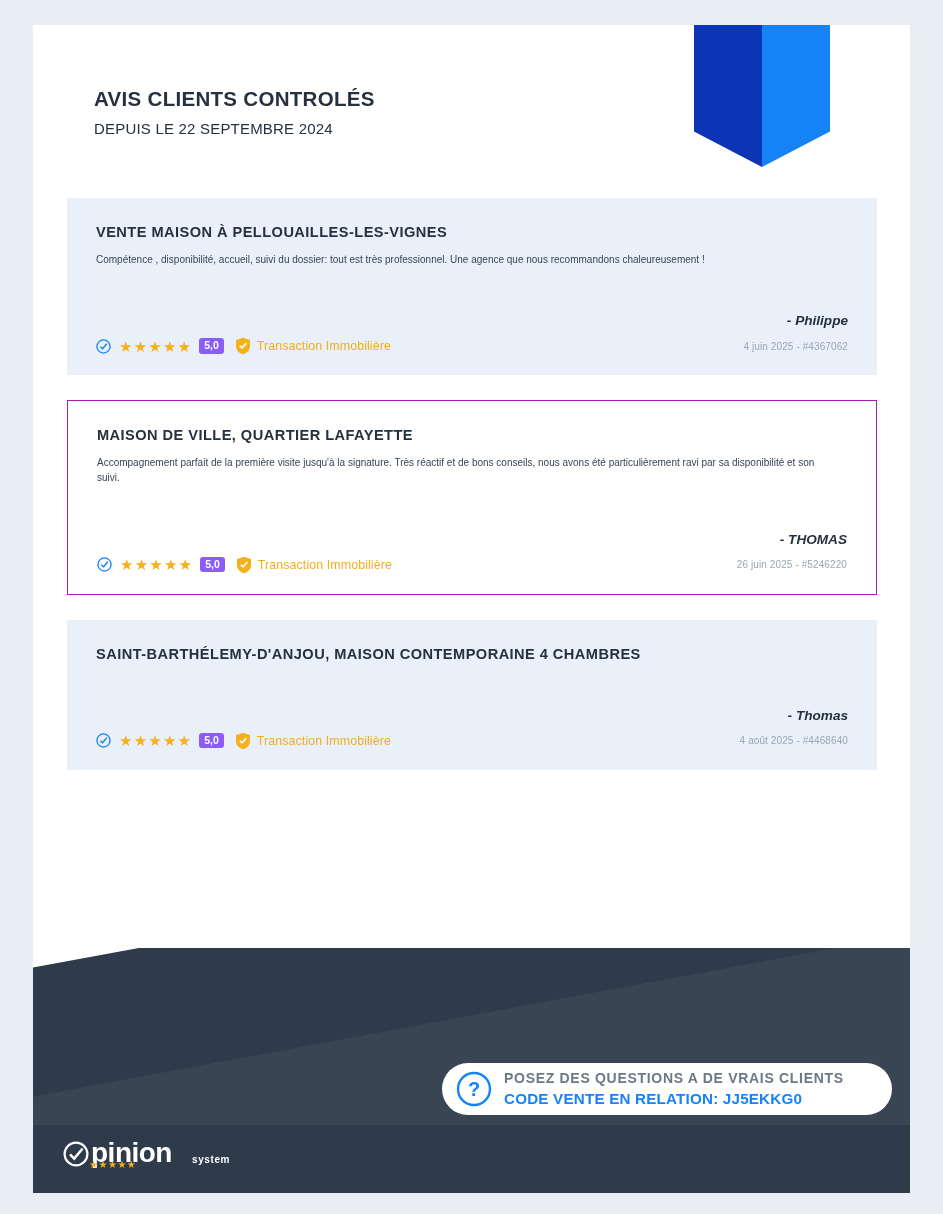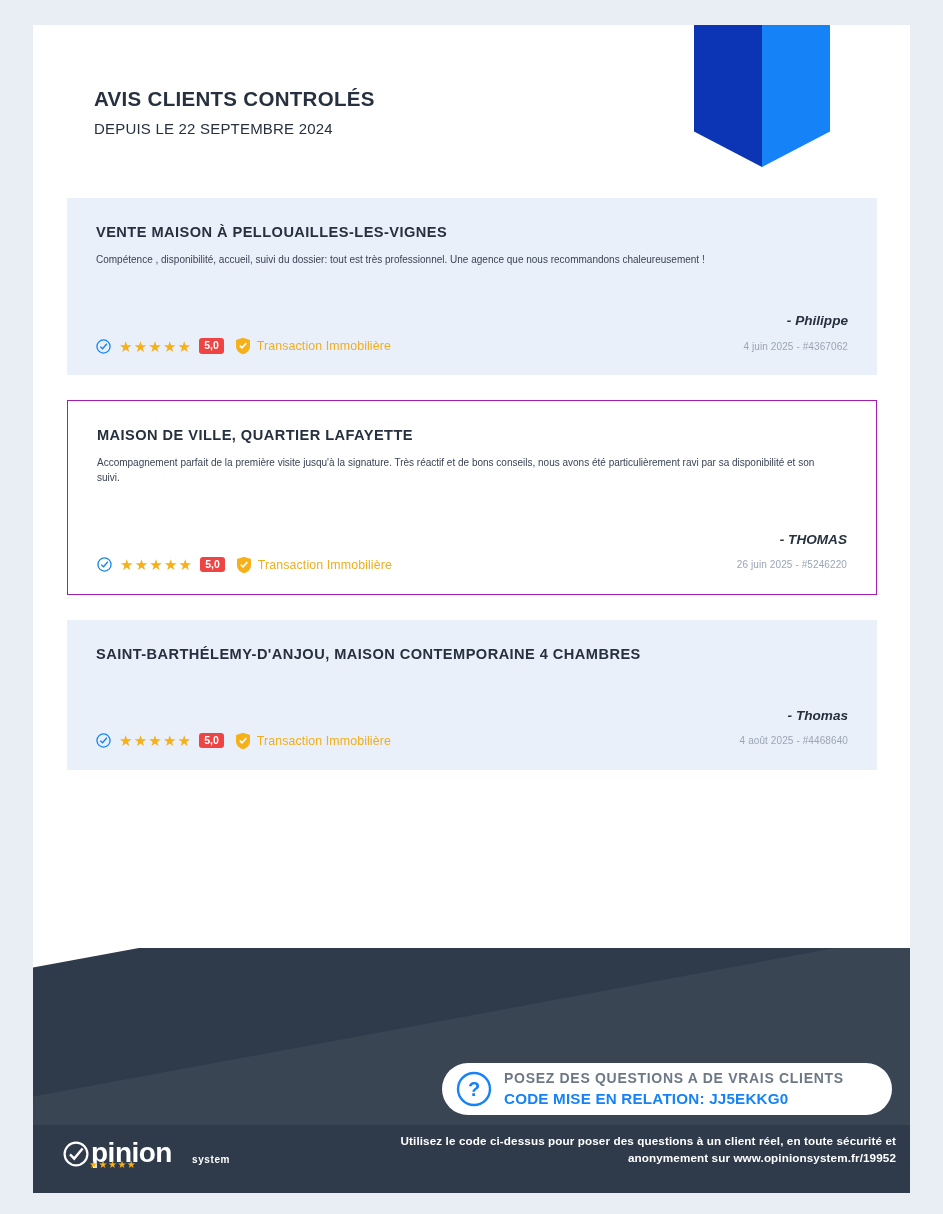--- a/index.html
+++ b/index.html
@@ -101,21 +101,21 @@
   }
   .check-icon { width: 15px; height: 15px; margin-right: 8px; flex: none; }
   .stars {
     color: #f5b01a;
     font-size: 15px;
     letter-spacing: 1.2px;
     margin-right: 7px;
     line-height: 1;
   }
   .score {
-    background: #ef4444;
+    background: #8b5cf6;
     color: #fff;
     font-size: 10.5px;
     font-weight: bold;
     border-radius: 3px;
     padding: 2px 5px 2px 5px;
     margin-right: 11px;
     line-height: 1.1;
   }
   .shield { width: 16px; height: 18px; margin-right: 6px; flex: none; }
   .badge-label {
@@ -336,20 +336,19 @@
       <span class="ministars">★★★★★</span>
     </div>
 
     <div class="cta">
       <svg class="qmark" viewBox="0 0 36 36">
         <circle cx="18" cy="18" r="16" fill="none" stroke="#1583f7" stroke-width="2.4"></circle>
         <text x="18" y="25" text-anchor="middle" font-family="Liberation Sans, sans-serif" font-size="20" font-weight="bold" fill="#1583f7">?</text>
       </svg>
       <div class="lines">
         <div class="l1">POSEZ DES QUESTIONS A DE VRAIS CLIENTS</div>
-        <div class="l2">CODE MISE EN RELATION: JJ5EKKG0</div>
+        <div class="l2">CODE VENTE EN RELATION: JJ5EKKG0</div>
       </div>
     </div>
 
-    <div class="legal">Utilisez le code ci-dessus pour poser des questions à un client réel, en toute sécurité et anonymement sur www.opinionsystem.fr/19952</div>
   </div>
 
 </div>
 
 </body></html>

